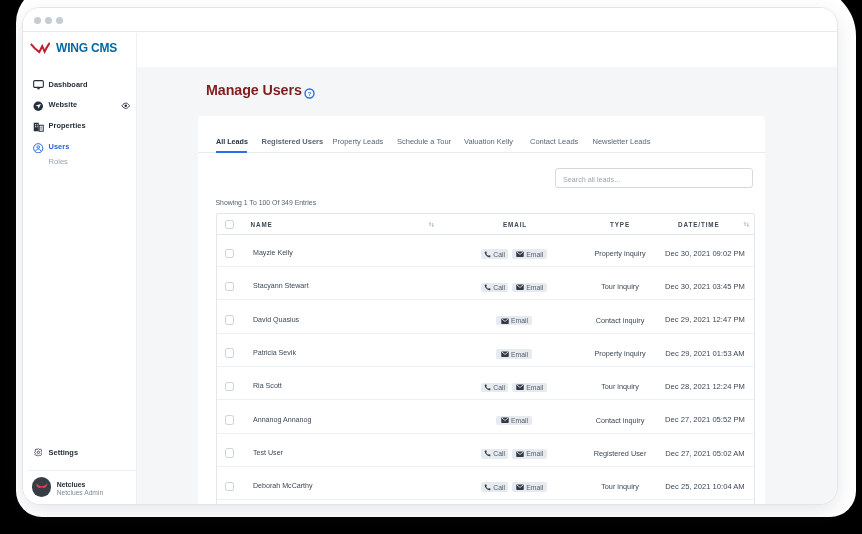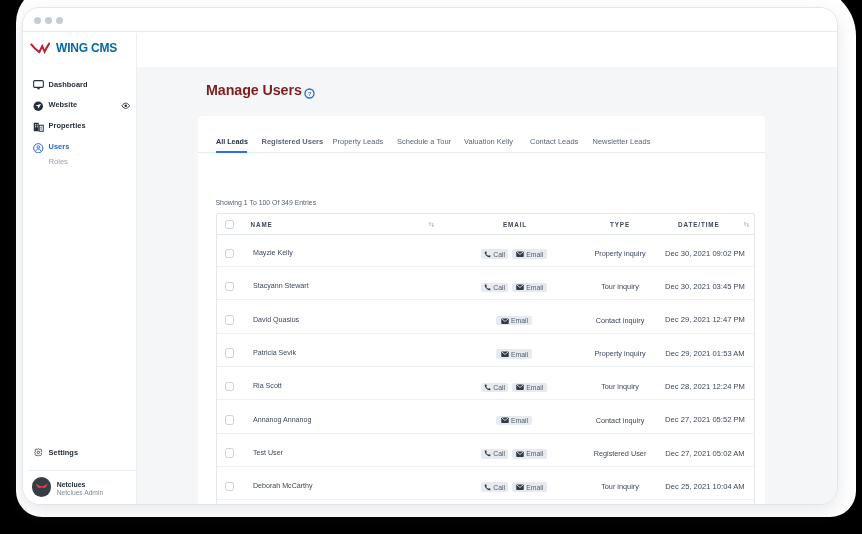--- a/index.html
+++ b/index.html
@@ -135,20 +135,23 @@
       <div class="abs" style="left:0; top:0; width:100%; height:37px; border-bottom:1px solid #e8ecef;"></div>
       <div class="abs" style="left:18px; top:21px; font-size:7.2px; font-weight:bold; color:#273444;">All Leads</div>
       <div class="abs" style="left:18px; top:34.5px; width:30.5px; height:2.5px; background:#2c6fea;"></div>
       <div class="abs" style="left:63.5px; top:21px; font-size:7.5px; color:#5a6775;font-weight:bold;">Registered Users</div>
       <div class="abs" style="left:134.5px; top:21px; font-size:7.5px; color:#5a6775;">Property Leads</div>
       <div class="abs" style="left:199px; top:21px; font-size:7.5px; color:#5a6775;">Schedule a Tour</div>
       <div class="abs" style="left:266px; top:21px; font-size:7.5px; color:#5a6775;">Valuation Kelly</div>
       <div class="abs" style="left:332px; top:21px; font-size:7.5px; color:#5a6775;">Contact Leads</div>
       <div class="abs" style="left:394.5px; top:21px; font-size:7.5px; color:#5a6775;">Newsletter Leads</div>
 
+      <div class="abs" style="left:357px; top:51.8px; width:197.5px; height:20px; border:1px solid #d4dae0; border-radius:3px; background:#fff;">
+        <div class="abs" style="left:7px; top:6px; font-size:7.2px; color:#9aa5b1;">Search all leads...</div>
+      </div>
 
       <div class="abs" style="left:17.5px; top:82.5px; font-size:6.9px; color:#55616e;">Showing 1 To 100 Of 349 Entries</div>
 
       <div class="abs" style="left:18px; top:97px; width:539px; height:600px; border:1px solid #e2e7eb; border-radius:2px; background:#fff;" id="tbl">
 
         <div class="abs" style="left:0; top:0; width:100%; height:21px; border-bottom:1px solid #e2e7eb;">
           <div class="abs cb" style="left:7.5px; top:5.8px;"></div>
           <div class="abs hdr" style="left:33.5px; top:6.8px;">NAME</div>
           <svg class="abs" style="left:211px; top:7px;" width="7" height="7" viewBox="0 0 14 14">
               <path d="M4 10 L4 3 M2.2 5 L4 3 L5.8 5" stroke="#9aa4b0" stroke-width="1.4" fill="none"></path>

